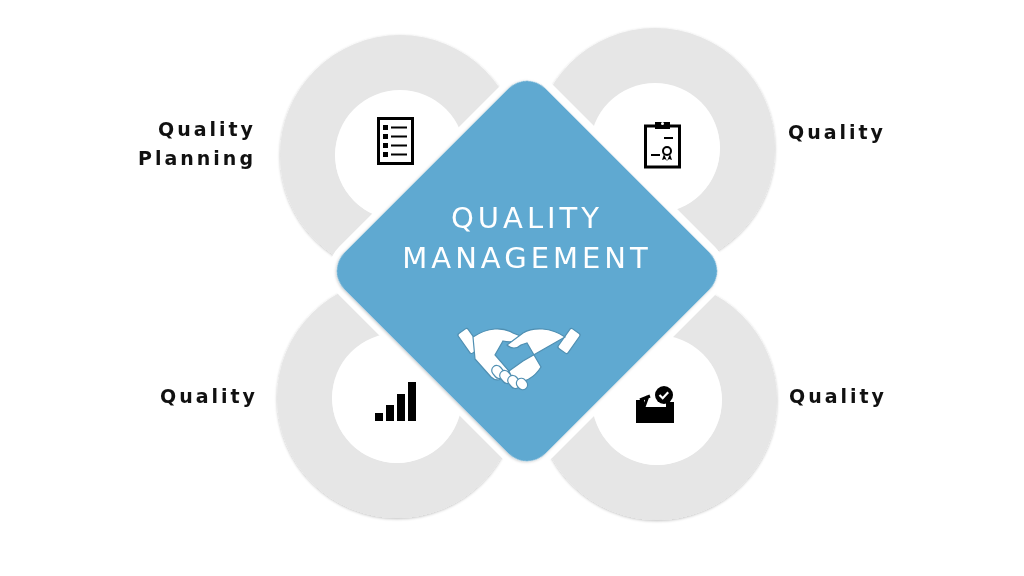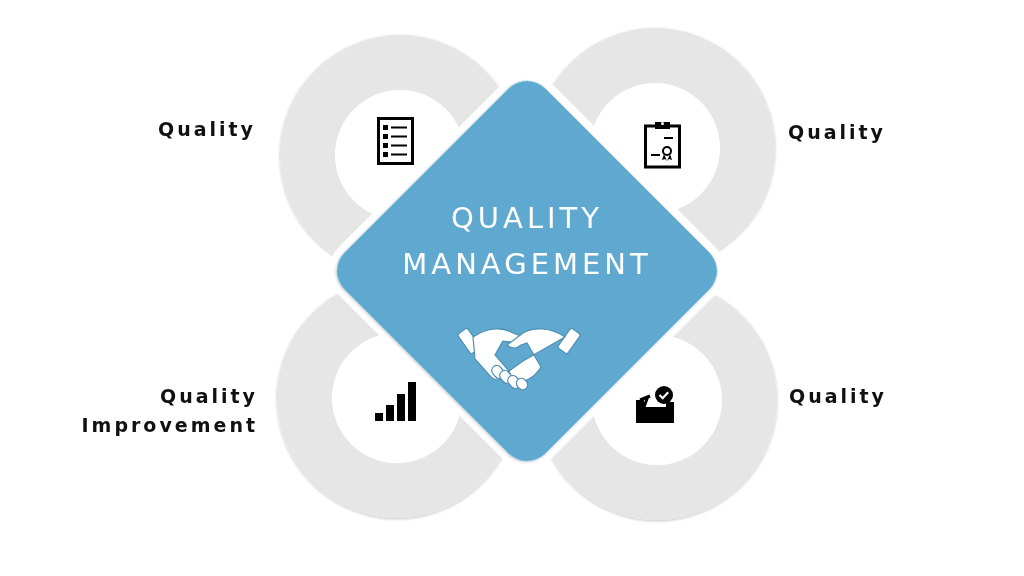--- a/index.html
+++ b/index.html
@@ -95,31 +95,31 @@
     <path d="M102,22 C88,12 70,12 60,18 L44,30 C48,34 54,34 58,30 L64,28 L78,52 C72,62 60,70 50,66 L46,56 L60,46 Z"></path>
     <rect x="30" y="50" width="10" height="14" rx="5" transform="rotate(-40 35 57)"></rect>
     <rect x="38" y="55" width="10" height="14" rx="5" transform="rotate(-40 43 62)"></rect>
     <rect x="46" y="60" width="10" height="14" rx="5" transform="rotate(-40 51 67)"></rect>
     <rect x="54" y="63" width="10" height="12" rx="5" transform="rotate(-40 59 69)"></rect>
   </g>
 </svg>
 
 <div class="center-title" style="top:198px;">
   <div>QUALITY</div>
-  <div style="margin-top:6px;">MANAGEMENT</div>
+  <div style="">MANAGEMENT</div>
 </div>
 
 <div class="label left" style="left:110px; width:146px; top:115px;">
   <div>Quality</div>
+  <div>Planning</div>
 </div>
 
 <div class="label right" style="left:788px; top:118px;">
   <div>Quality</div>
 </div>
 
 <div class="label left" style="left:60px; width:198px; top:382px;">
   <div>Quality</div>
-  <div>Improvement</div>
 </div>
 
 <div class="label right" style="left:789px; top:382px;">
   <div>Quality</div>
 </div>
 
 </body></html>

